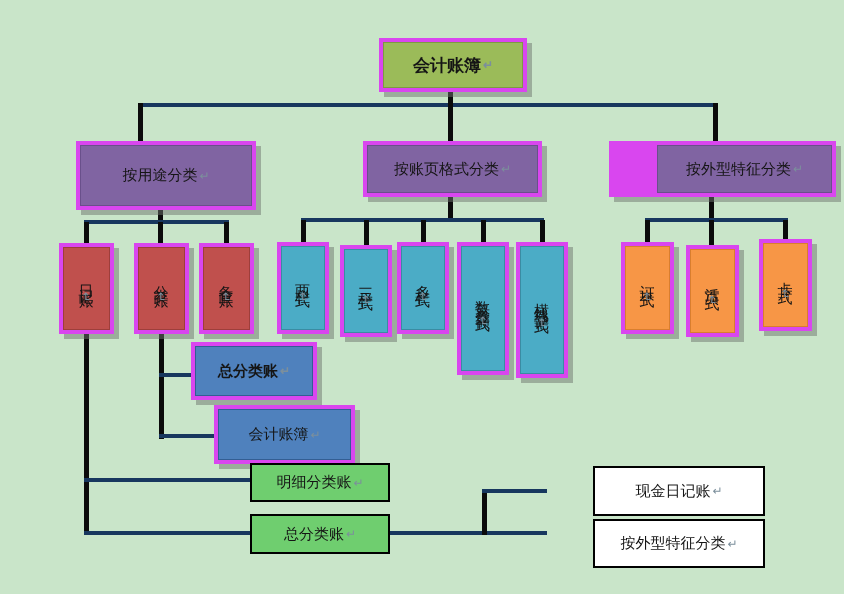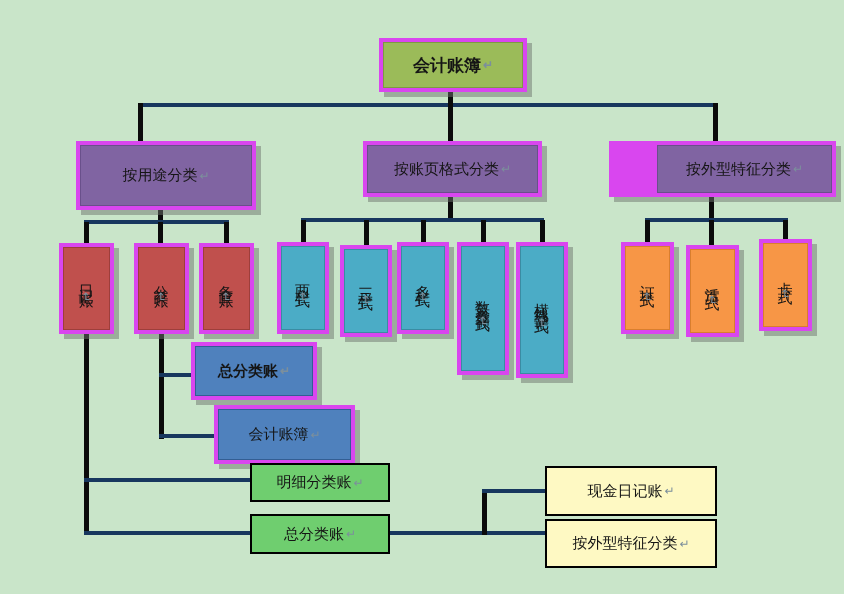--- a/index.html
+++ b/index.html
@@ -21,21 +21,21 @@
   .purple { background:#8064A2; border:1px solid #69508B; }
   .red    { background:#C0504D; border:1px solid #9E3E3B; }
   .teal   { background:#4BACC6; border:1px solid #3A8CA3; }
   .orange { background:#F79646; border:1px solid #D97E2E; }
   .blue   { background:#4F81BD; border:1px solid #335E93; }
   .plain {
     position:absolute; display:flex; align-items:center; justify-content:center;
     border:2px solid #000; font-size:15px; color:#151515; box-sizing:border-box;
   }
   .green { background:#6FCE6F; }
-  .pink  { background:#fef9c3; }
+  .pink  { background:#ffffff;margin-left:48px; }
   .vert  { flex-direction:column; }
   .vlbl  { writing-mode:vertical-rl; text-orientation:upright; letter-spacing:4px; line-height:1; }
   .rmark { color:#7C8F9C; font-size:12px; margin-left:2px; }
   .vrot  { transform:rotate(90deg); margin:5px 0 0 0; }
   .hline { position:absolute; height:4px; background:#17375E; }
   .vline { position:absolute; width:5px;  background:#0B0B0B; }
 </style>
 </head>
 <body>
 

